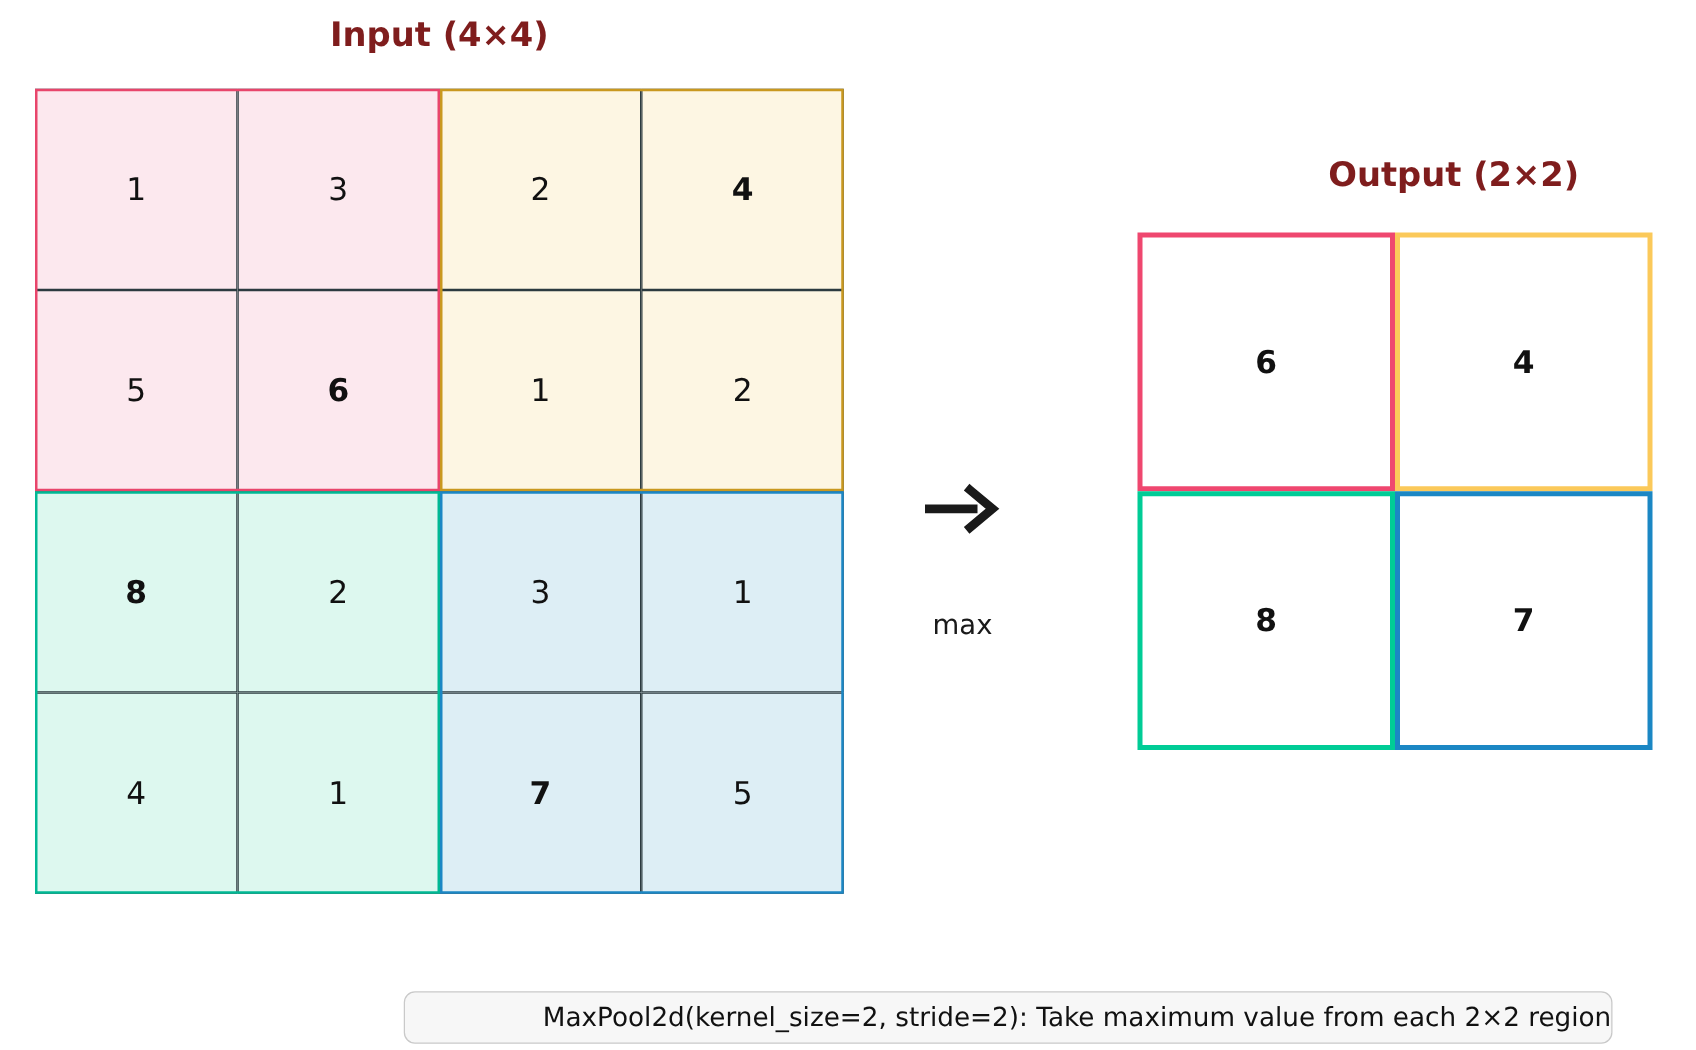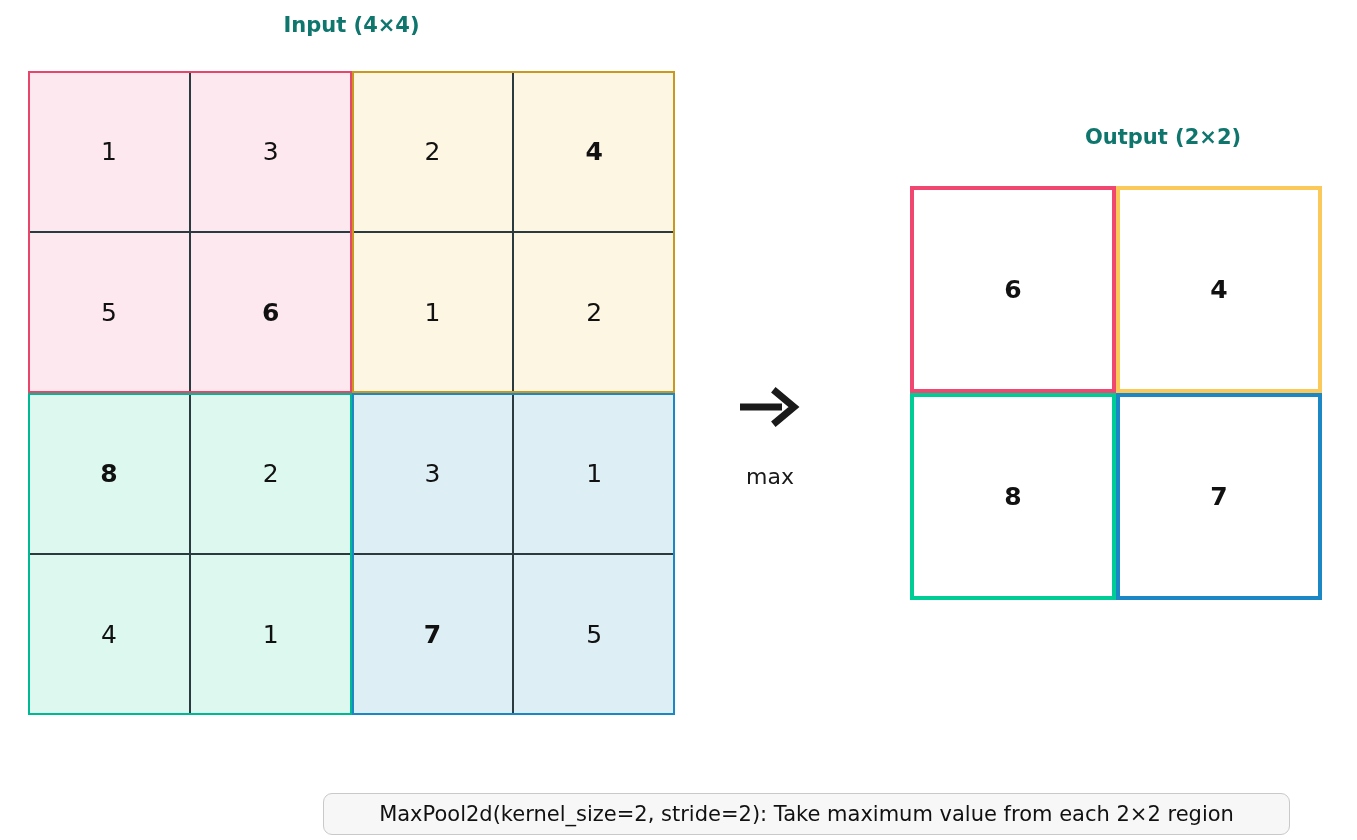--- a/index.html
+++ b/index.html
@@ -11,23 +11,23 @@
     width: 1357px;
     height: 840px;
     position: relative;
     font-family: "DejaVu Sans", "Liberation Sans", sans-serif;
     overflow: hidden;
   }
 
   
   .panel-title {
     position: absolute;
-    font-size: 21px;
+    font-size: 27px;
     font-weight: bold;
-    color: #0f766e;
+    color: #7f1d1d;
     text-align: center;
     white-space: nowrap;
   }
   #input-title  { left: 28px;  top: 13px;  width: 647px; }
   #output-title { left: 957px; top: 125px; width: 412px; }
 
   
   #input-grid {
     position: absolute;
     left: 28px;
@@ -77,21 +77,21 @@
     width: 140px;
     text-align: center;
   }
   #arrow-icon {
     display: block;
     margin: 0 auto;
     line-height: 1;
   }
   #op-label {
     display: block;
-    margin-top: 32px;
+    margin-top: 56px;
     font-size: 22px;
     color: #1a1a1a;
   }
 
   
   #output-grid {
     position: absolute;
     left: 910px;
     top: 186px;
     width: 412px;
@@ -122,21 +122,21 @@
     left: 323px;
     top: 793px;
     width: 967px;
     height: 42px;
     box-sizing: border-box;
     background: #f7f7f7;
     border: 1.2px solid #c9c9c9;
     border-radius: 9px;
     display: flex;
     align-items: center;
-    justify-content: center;
+    justify-content: flex-end;
     font-size: 21px;
     color: #111111;
     white-space: nowrap;
   }
 </style>
 </head>
 <body>
 
 <div class="panel-title" id="input-title">Input (4×4)</div>
 

